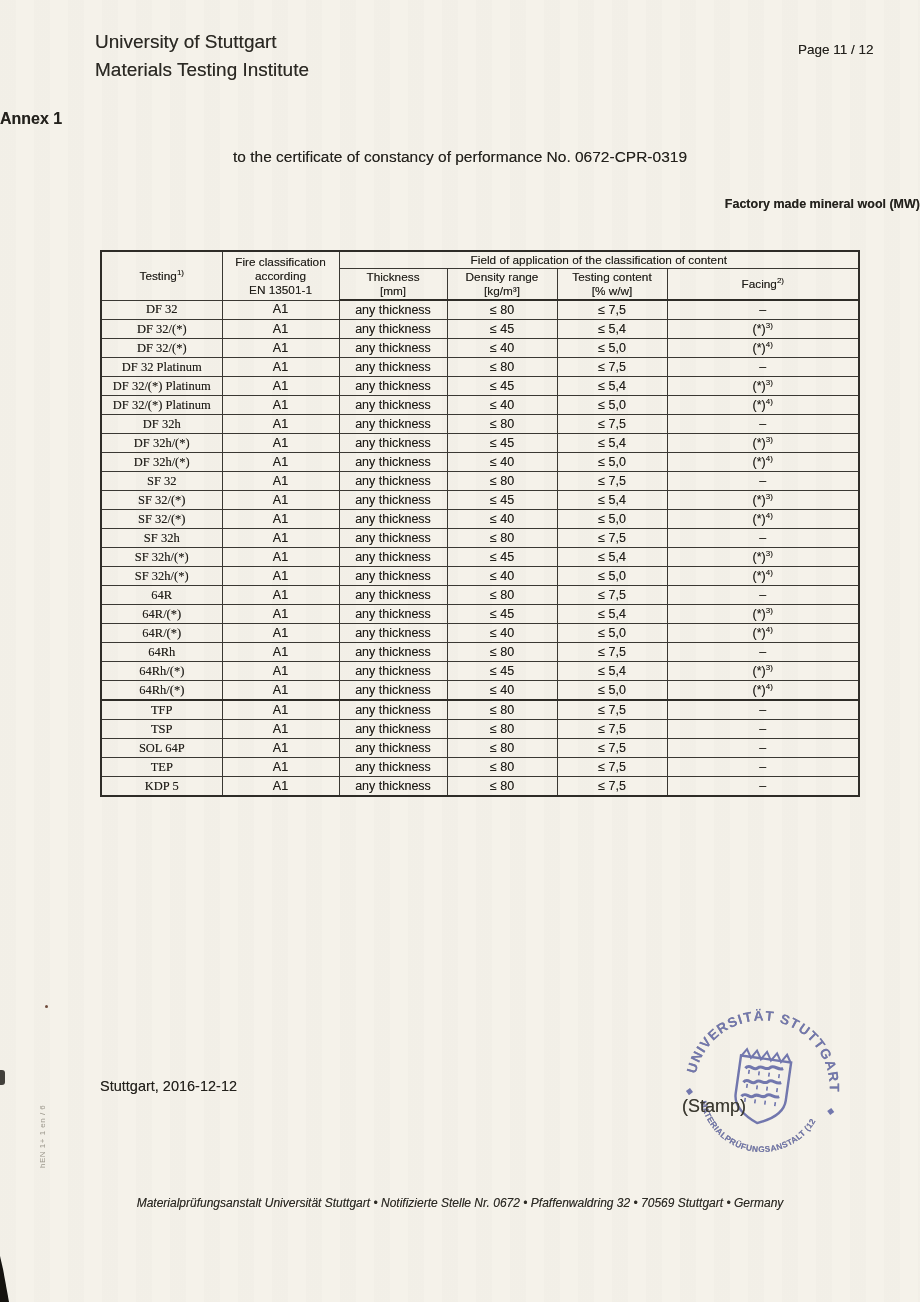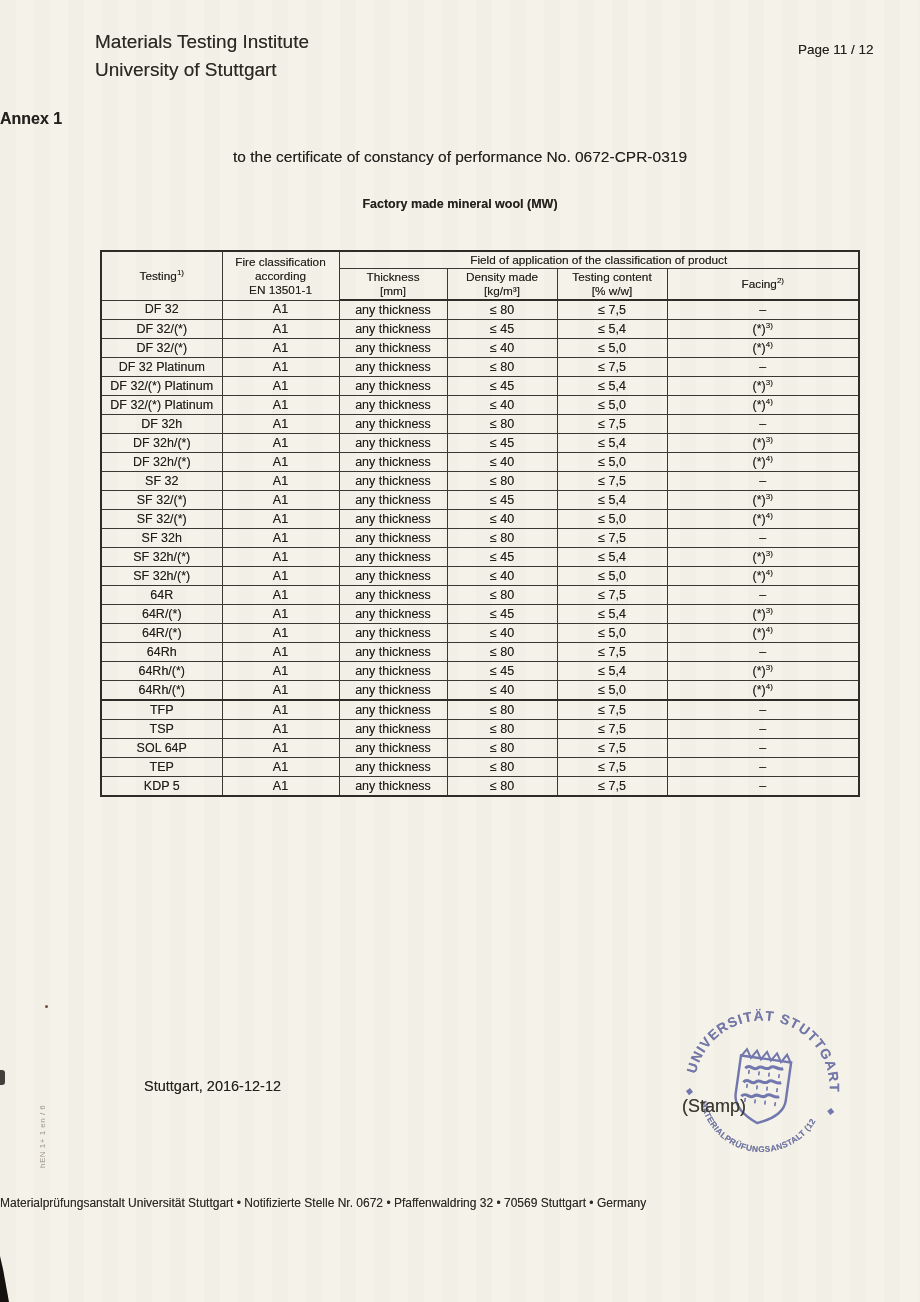--- a/index.html
+++ b/index.html
@@ -8,60 +8,60 @@
     background:#f5f2ea;
     background-image:repeating-linear-gradient(90deg,rgba(0,0,0,0.013) 0 16px,rgba(255,255,255,0.02) 16px 34px);
     font-family:"Liberation Sans",sans-serif;
     color:#24221d;overflow:hidden;
     text-shadow:0 0 0.45px rgba(45,42,38,0.55);
   }
   .org{position:absolute;left:95px;top:28px;font-size:19px;line-height:28px;color:#2b2923;}
   .page-num{position:absolute;left:798px;top:42px;font-size:13.5px;}
   .annex-title{position:absolute;left:0;top:110px;width:100%;text-align:left;font-weight:bold;font-size:16px;}
   .annex-subtitle{position:absolute;left:0;top:148px;width:100%;text-align:center;font-size:15.5px;}
-  .table-caption{position:absolute;left:0;top:196px;width:100%;text-align:center;font-weight:bold;font-size:12.5px;line-height:17px;}
+  .table-caption{position:absolute;left:0;top:196px;width:100%;text-align:right;font-weight:bold;font-size:12.5px;line-height:17px;}
   table.cls{
     position:absolute;left:100px;top:250px;width:758px;
     border-collapse:collapse;table-layout:fixed;
     font-size:12.5px;color:#201e19;
   }
   table.cls th,table.cls td{
     border:1px solid #3a3833;font-weight:normal;
     padding:1px 3px;text-align:center;vertical-align:middle;
     line-height:15px;height:16px;overflow:hidden;white-space:nowrap;
   }
   table.cls{border:2px solid #2e2c27;}
   table.cls th{font-size:11.8px;line-height:14px;margin-top:38px;}
   thead tr.sub th{border-bottom:2px solid #2e2c27;}
   th.fire{vertical-align:top;}
-  td.c-left{text-align:left;padding-left:6px;}
+  td.c-left{text-align:left;padding-left:6px;font-family:Liberation Serif, serif;}
   tr.group-end td{border-bottom:2px solid #2e2c27;}
   sup{font-size:8px;vertical-align:super;line-height:0;}
-  .date-line{position:absolute;left:100px;top:1078px;font-size:14.5px;margin-left:44px;}
-  .footer{position:absolute;left:0;top:1196px;width:100%;text-align:left;font-size:12px;color:#2d2b25;}
+  .date-line{position:absolute;left:100px;top:1078px;font-size:14.5px;}
+  .footer{position:absolute;left:0;top:1196px;width:100%;text-align:center;font-size:12px;color:#2d2b25;font-style:italic;}
   .side-note{
     position:absolute;left:38px;top:1168px;transform:rotate(-90deg);transform-origin:0 0;
     font-size:8px;color:#9a968b;white-space:nowrap;letter-spacing:0.5px;text-shadow:none;
   }
   .stamp{position:absolute;left:676px;top:1002px;width:172px;height:172px;transform:rotate(8deg);opacity:0.82;}
   .stamp text{font-family:"Liberation Sans",sans-serif;font-weight:bold;}
   .stamp-label{position:absolute;left:682px;top:1096px;font-size:18px;color:#3a382f;}
   .artifact-wedge{position:absolute;left:0;top:1256px;width:9px;height:46px;background:#15130f;
     clip-path:polygon(0 0,35% 30%,100% 100%,0 100%);}
   .artifact-nub{position:absolute;left:0;top:1070px;width:5px;height:15px;background:#23211c;border-radius:0 3px 3px 0;opacity:.85;}
   .artifact-dot{position:absolute;left:45px;top:1005px;width:3px;height:3px;background:#6f4c3d;border-radius:50%;}
 </style>
 </head>
 <body>
 
 <div class="page">
 
   <div class="org">
+    <div>University of Stuttgart</div>
     <div>Materials Testing Institute</div>
-    <div>University of Stuttgart</div>
   </div>
   <div class="page-num">Page 11 / 12</div>
 
   <div class="annex-title">Annex 1</div>
   <div class="annex-subtitle">to the certificate of constancy of performance No. 0672-CPR-0319</div>
 
   <div class="table-caption">
     <div>Factory made mineral wool (MW)</div>
   </div>
 
@@ -75,29 +75,29 @@
         <col style="width:192px">
     </colgroup>
     <thead>
       <tr>
         <th rowspan="2"><span>Testing</span><sup>1)</sup></th>
         <th rowspan="2" class="fire">
           <div>Fire classification</div>
           <div>according</div>
           <div>EN 13501-1</div>
         </th>
-        <th colspan="4" style="height:14px">Field of application of the classification of product</th>
+        <th colspan="4" style="height:14px">Field of application of the classification of content</th>
       </tr>
       <tr class="sub">
         <th>
           <div>Thickness</div>
           <div>[mm]</div>
         </th>
         <th>
-          <div>Density made</div>
+          <div>Density range</div>
           <div>[kg/m³]</div>
         </th>
         <th>
           <div>Testing content</div>
           <div>[% w/w]</div>
         </th>
         <th><span>Facing</span><sup>2)</sup></th>
       </tr>
     </thead>
     <tbody>

